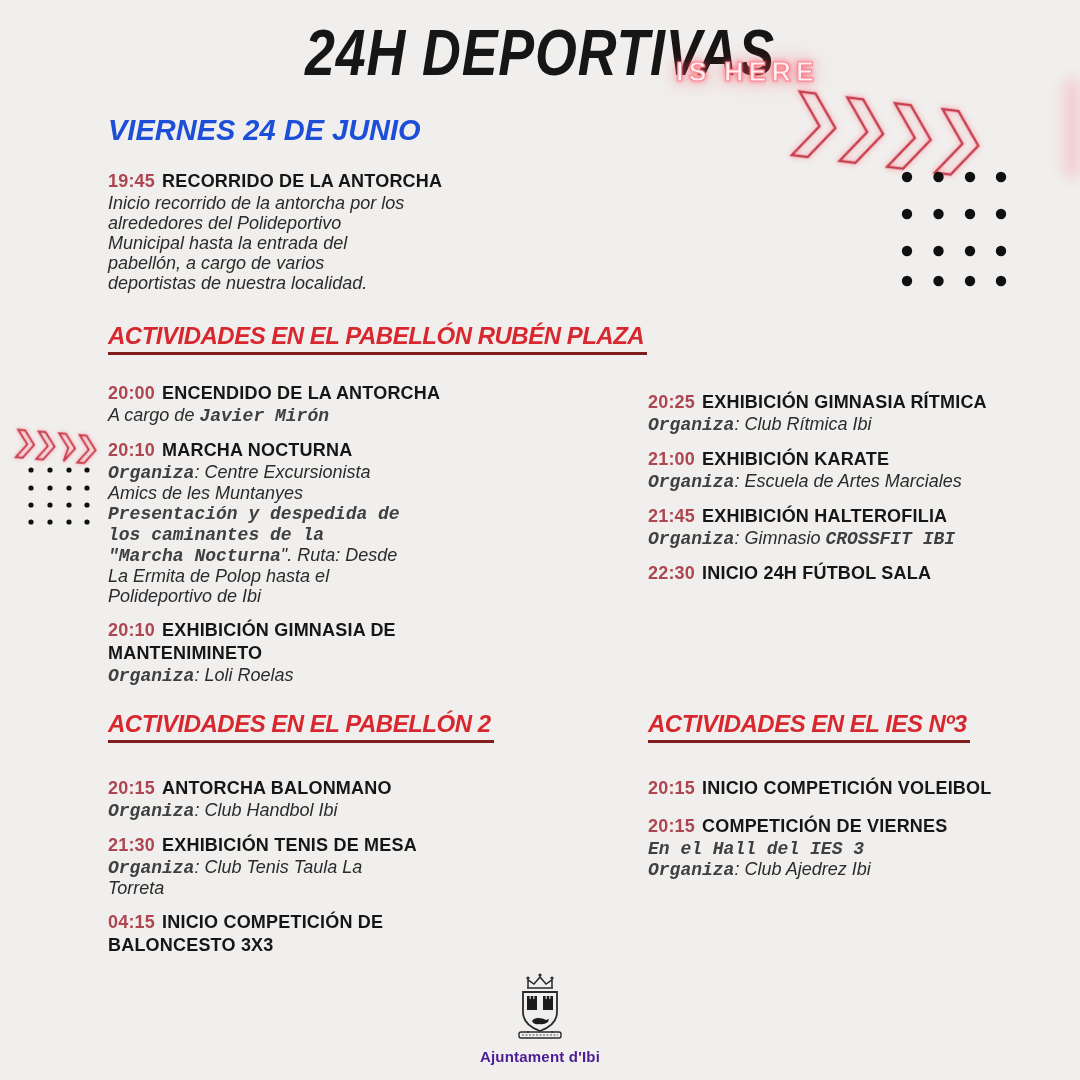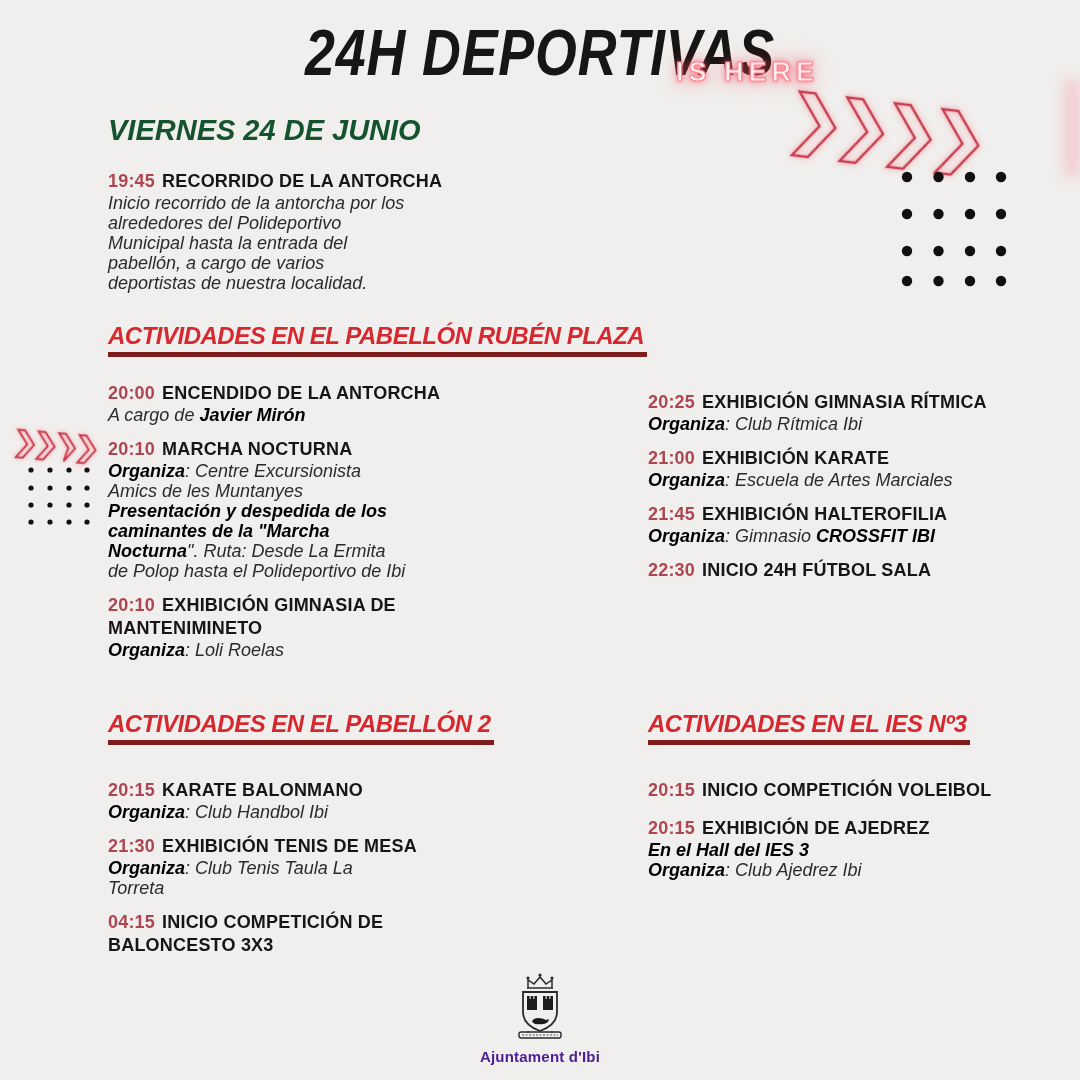--- a/index.html
+++ b/index.html
@@ -21,35 +21,35 @@
   .neon {
     top:57px; left:676px; white-space:nowrap;
     font-size:27px; font-weight:bold; letter-spacing:5px;
     color:#ffeef1;
     -webkit-text-stroke:1.1px #ff8592;
     text-shadow:0 0 5px rgba(255,95,110,.95), 0 0 13px rgba(255,70,90,.6), 0 0 26px rgba(255,70,90,.35);
   }
 
   .date-heading {
     left:108px; top:114px;
-    font-size:29px; font-weight:bold; font-style:italic; color:#14532d;
+    font-size:29px; font-weight:bold; font-style:italic; color:#1d4ed8;
   }
 
   .section-heading {
     font-size:24px; font-weight:bold; font-style:italic;
     color:#d7282f; letter-spacing:-0.5px;
-    display:inline-block; border-bottom:5px solid #7f1d1d;
+    display:inline-block; border-bottom:3px solid #7f1d1d;
     padding-bottom:2px; padding-right:3px; white-space:nowrap;
   }
 
   .event { margin-bottom:13px; }
   .ev-title { font-size:18px; font-weight:bold; letter-spacing:.2px; line-height:23px; color:#161616; }
   .time { color:#ad4650; margin-right:7px; }
   .ev-line { font-size:18px; font-style:italic; line-height:20px; color:#2b2b2b; max-width:302px; }
-  .b { font-weight:bold; color:#000000; }
+  .b { font-weight:bold; color:#404040;font-family:Liberation Mono, monospace; }
 
   .col-tl { left:108px; top:382px; width:360px; }
   .col-tr { left:648px; top:391px; width:400px; }
   .col-tr .ev-line { max-width:400px; }
   .sec-bl { left:108px; top:710px; width:360px; }
   .sec-br { left:648px; top:710px; width:400px; }
   .sec-bl .events, .sec-br .events { margin-top:34px; }
   .sec-br .ev-line { max-width:400px; }
   .sec-br .event { margin-bottom:15px; }
 
@@ -177,41 +177,41 @@
     </div>
     <div class="event">
       <div class="ev-title"><span class="time">22:30</span><span>INICIO 24H FÚTBOL SALA</span></div>
     </div>
   </div>
 
   <div class="abs sec-bl">
     <span class="section-heading">ACTIVIDADES EN EL PABELLÓN 2</span>
     <div class="events">
       <div class="event">
-        <div class="ev-title"><span class="time">20:15</span><span>KARATE BALONMANO</span></div>
+        <div class="ev-title"><span class="time">20:15</span><span>ANTORCHA BALONMANO</span></div>
         <div class="ev-line"><span class="b">Organiza</span><span>: Club Handbol Ibi</span></div>
       </div>
       <div class="event">
         <div class="ev-title"><span class="time">21:30</span><span>EXHIBICIÓN TENIS DE MESA</span></div>
         <div class="ev-line"><span class="b">Organiza</span><span>: Club Tenis Taula La Torreta</span></div>
       </div>
       <div class="event">
         <div class="ev-title"><span class="time">04:15</span><span>INICIO COMPETICIÓN DE BALONCESTO 3X3</span></div>
       </div>
     </div>
   </div>
 
   <div class="abs sec-br">
     <span class="section-heading">ACTIVIDADES EN EL IES Nº3</span>
     <div class="events">
       <div class="event">
         <div class="ev-title"><span class="time">20:15</span><span>INICIO COMPETICIÓN VOLEIBOL</span></div>
       </div>
       <div class="event">
-        <div class="ev-title"><span class="time">20:15</span><span>EXHIBICIÓN DE AJEDREZ</span></div>
+        <div class="ev-title"><span class="time">20:15</span><span>COMPETICIÓN DE VIERNES</span></div>
         <div class="ev-line"><span class="b">En el Hall del IES 3</span></div>
         <div class="ev-line"><span class="b">Organiza</span><span>: Club Ajedrez Ibi</span></div>
       </div>
     </div>
   </div>
 
   <div class="abs logo-wrap">
     <svg width="64" height="72" viewBox="0 0 64 72">
       <g stroke="#2a2a2a" fill="none" stroke-width="1.5">
         <path d="M20,20 L20,12 L26,16 L32,9 L38,16 L44,12 L44,20"></path>

